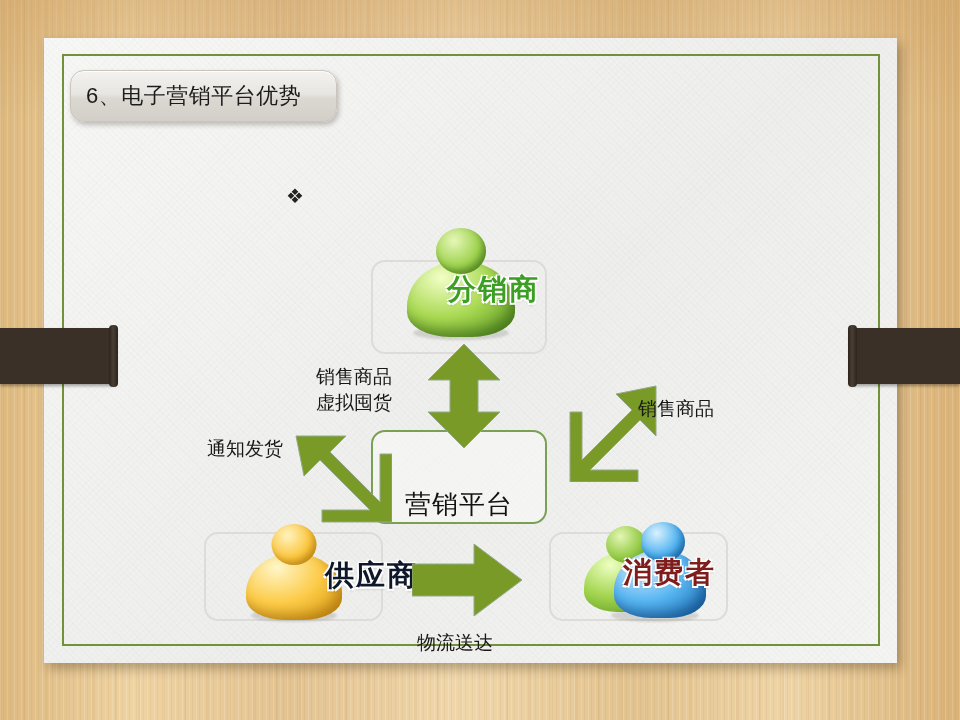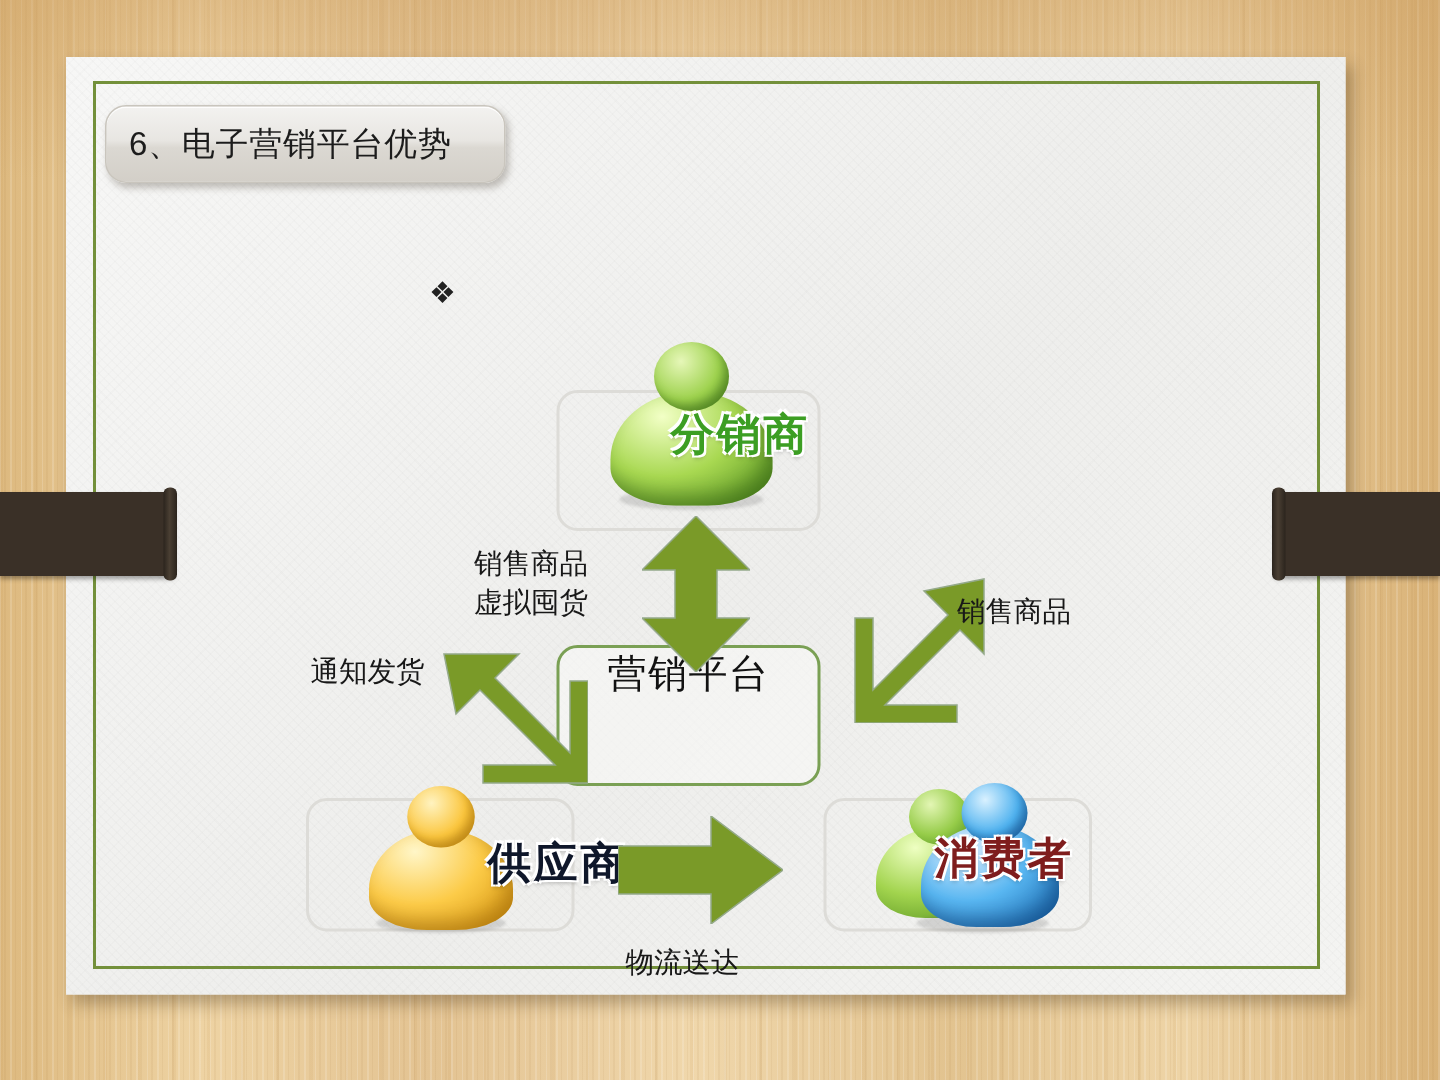--- a/index.html
+++ b/index.html
@@ -87,21 +87,21 @@
   #heading-bullet{font-size:20px;color:#222;line-height:1;}
   #heading-text{font-size:25px;color:#1b1b1b;white-space:nowrap;}
 
   
   .node{
     position:absolute;border-radius:14px;background:transparent;
     border:2px solid #dddcd8;
   }
   .node-center{
     border:2px solid #7aa054;background:rgba(248,248,246,0.6);
-    display:flex;align-items:flex-start;justify-content:center;
+    display:flex;align-items:flex-end;justify-content:center;
   }
   #node-distributor{left:371px;top:260px;width:172px;height:90px;}
   #node-platform   {left:371px;top:430px;width:172px;height:90px;}
   #node-supplier   {left:204px;top:532px;width:175px;height:85px;}
   #node-consumer   {left:549px;top:532px;width:175px;height:85px;}
   #node-platform-label{font-size:26px;color:#121212;letter-spacing:1px;}
 
   
   .avatar{position:absolute;pointer-events:none;}
   .av-body{position:absolute;width:100%;height:100%;}

